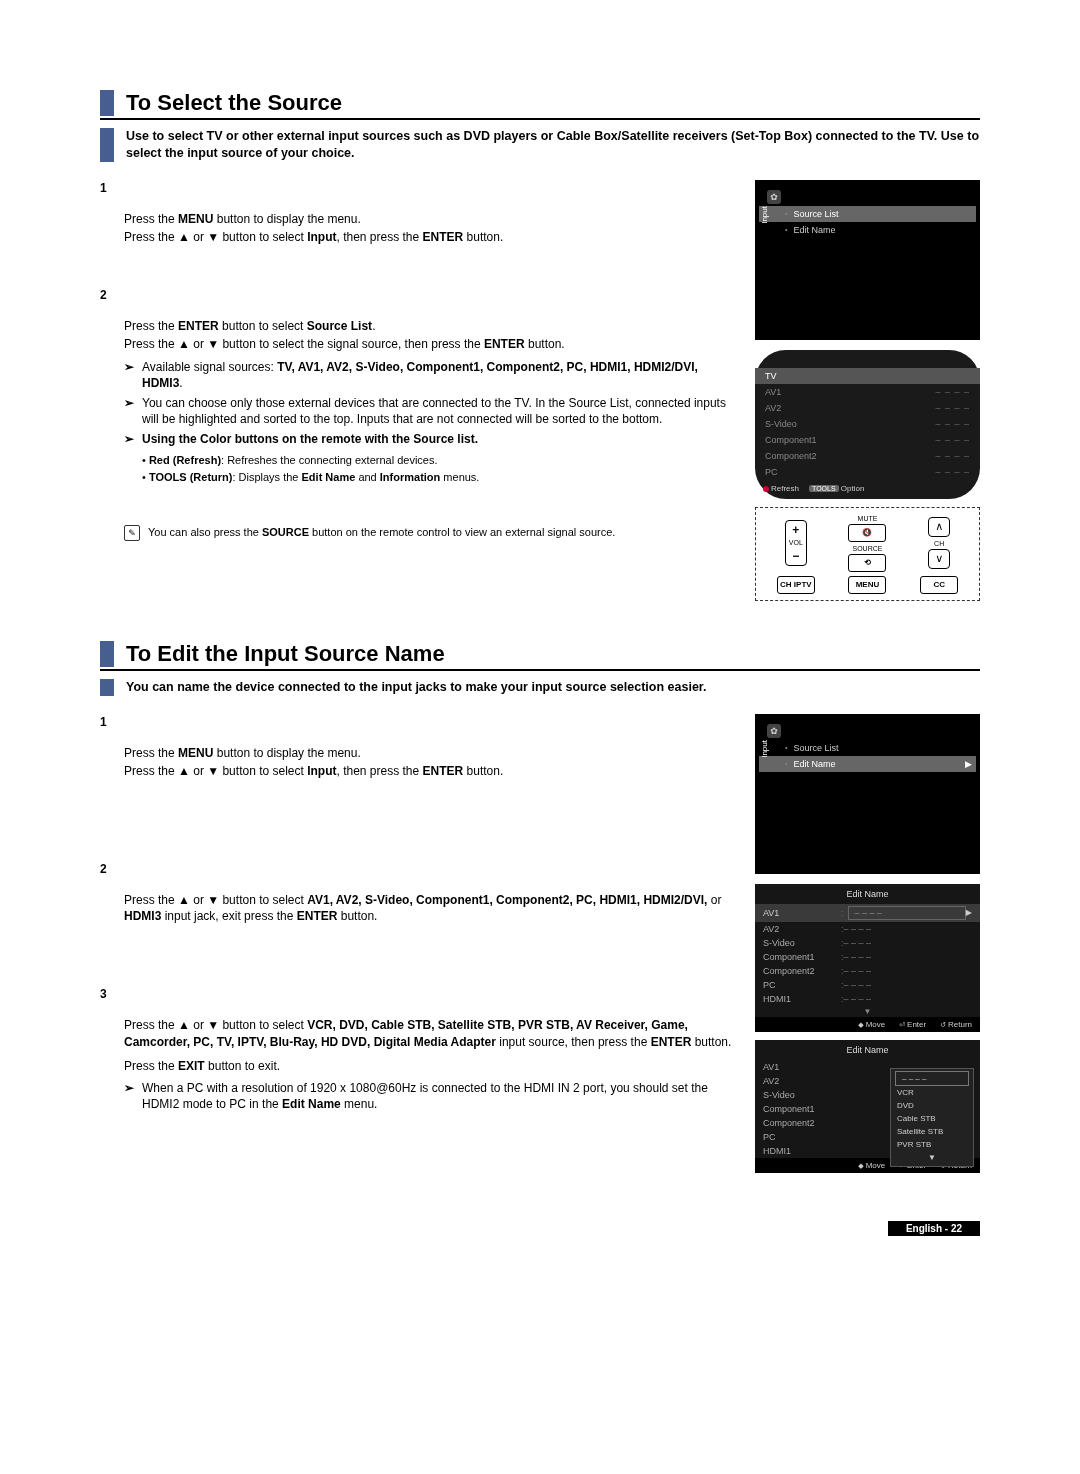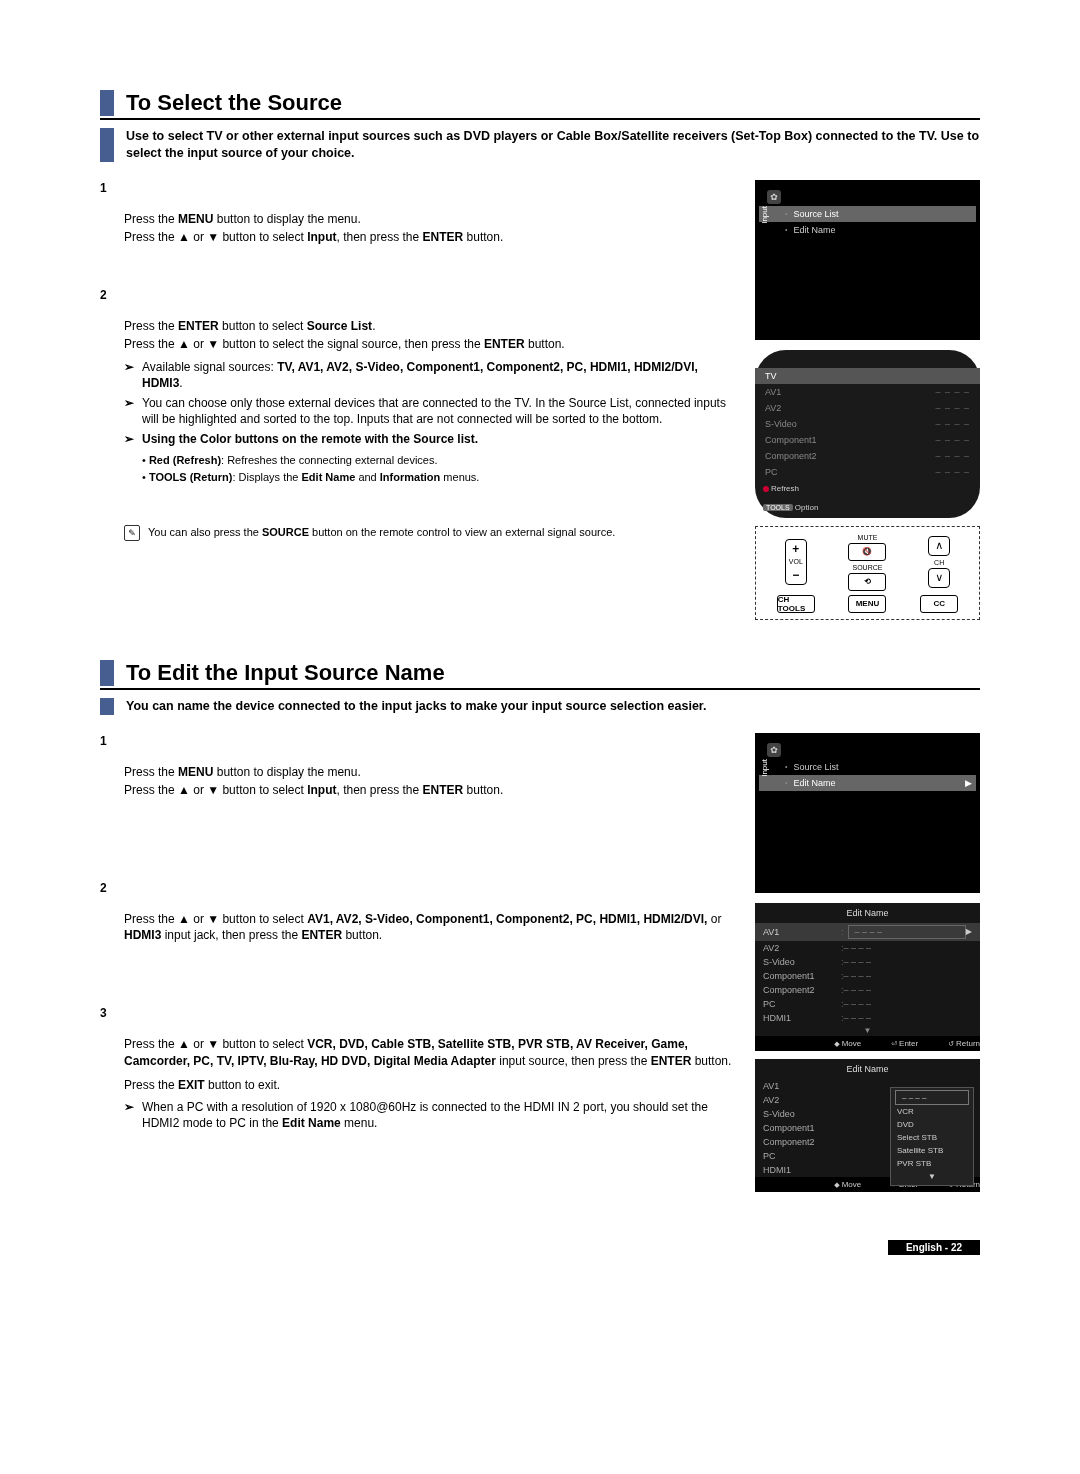--- a/index.html
+++ b/index.html
@@ -63,27 +63,27 @@
     display:flex; align-items:center; justify-content:center;
     margin:4px 0 4px 6px; color:#ccc; font-size:9px;
   }
   .gear { position:absolute; left:6px; top:6px; }
 
   .source-panel { background:#1a1a1a; font-size:9px; color:#888; margin-bottom:8px; padding-bottom:4px;border-radius:31px;}
   .source-panel .title-bar { text-align:center; padding:4px; color:#ccc; font-size:9px;}
   .sp-row { display:flex; justify-content:space-between; padding:3px 10px; }
   .sp-row.sel { background:#555; color:#fff; }
   .sp-row .dashes { color:#666; letter-spacing:1px;}
-  .sp-foot { padding:4px 8px 2px 8px; font-size:8px; color:#ccc; display:flex; gap:10px;flex-direction:column; }
+  .sp-foot { padding:4px 8px 2px 8px; font-size:8px; color:#ccc; display:flex; gap:10px; }
   .sp-foot .red-dot { width:6px;height:6px;background:#c03;border-radius:50%;display:inline-block;margin-right:2px;vertical-align:middle;}
   .sp-foot .tool-pill { background:#666; color:#fff; padding:0 3px; border-radius:2px; font-size:7px;}
 
   .nav-bar {
-    background:#000; padding:3px 0; font-size:8px; color:#ccc;
-    display:flex; justify-content:flex-end; gap:30px; margin-top:-8px; margin-bottom:8px;
+    background:#000; padding:3px 8px; font-size:8px; color:#ccc;
+    display:flex; justify-content:flex-end; gap:14px; margin-top:-8px; margin-bottom:8px;
   }
   .nav-bar span::before { content:"◆ "; font-size:7px;}
   .nav-bar span.enter::before { content:"⏎ ";}
   .nav-bar span.ret::before { content:"↺ ";}
 
   
   .remote {
     border:1px dashed #333; padding:6px 6px 6px 6px; margin-top:6px;
     display:grid; grid-template-columns: 1fr 1fr 1fr; gap:4px; background:#fff;
   }
@@ -248,21 +248,21 @@
           </div>
         </div>
         <div class="r-cell">
           <div class="mid-col">
             <div class="chev-box">∧</div>
             <div class="r-label">CH</div>
             <div class="chev-box">∨</div>
           </div>
         </div>
         <div class="r-cell">
-            <div class="btn-box">CH TOOLS</div>
+            <div class="btn-box">CH IPTV</div>
           </div>
         <div class="r-cell">
             <div class="btn-box">MENU</div>
           </div>
         <div class="r-cell">
             <div class="btn-box">CC</div>
           </div>
       </div>
     </div>
   </div>
@@ -281,21 +281,21 @@
         <div class="step-num">1</div>
         <div class="step-body">
           <p><span>Press the </span><span class="bold">MENU</span><span> button to display the menu.</span></p>
           <p><span>Press the ▲ or ▼ button to select </span><span class="bold">Input</span><span>, then press the </span><span class="bold">ENTER</span><span> button.</span></p>
         </div>
       </div>
 
       <div class="step" style="margin-top:80px;">
         <div class="step-num">2</div>
         <div class="step-body">
-          <p><span>Press the ▲ or ▼ button to select </span><span class="bold">AV1, AV2, S-Video, Component1, Component2, PC, HDMI1, HDMI2/DVI,</span><span> or </span><span class="bold">HDMI3</span><span> input jack, then press the </span><span class="bold">ENTER</span><span> button.</span></p>
+          <p><span>Press the ▲ or ▼ button to select </span><span class="bold">AV1, AV2, S-Video, Component1, Component2, PC, HDMI1, HDMI2/DVI,</span><span> or </span><span class="bold">HDMI3</span><span> input jack, exit press the </span><span class="bold">ENTER</span><span> button.</span></p>
         </div>
       </div>
 
       <div class="step" style="margin-top:60px;">
         <div class="step-num">3</div>
         <div class="step-body">
           <p><span>Press the ▲ or ▼ button to select </span><span class="bold">VCR, DVD, Cable STB, Satellite STB, PVR STB, AV Receiver, Game, Camcorder, PC, TV, IPTV, Blu-Ray, HD DVD, Digital Media Adapter</span><span> input source, then press the </span><span class="bold">ENTER</span><span> button.</span></p>
           <p style="margin-top:8px;"><span>Press the </span><span class="bold">EXIT</span><span> button to exit.</span></p>
           <div class="sub">
             <div class="sub-item">
@@ -391,21 +391,21 @@
         <div class="ed-row">
             <span class="lbl">PC</span>
           </div>
         <div class="ed-row">
             <span class="lbl">HDMI1</span>
           </div>
         <div class="popup">
           <div style="border:1px solid #777; margin:0 4px;">– – – –</div>
           <div>VCR</div>
           <div>DVD</div>
-          <div>Select STB</div>
+          <div>Cable STB</div>
           <div>Satellite STB</div>
           <div>PVR STB</div>
           <div style="text-align:center">▼</div>
         </div>
       </div>
       <div class="nav-bar">
         <span>Move</span>
         <span class="enter">Enter</span>
         <span class="ret">Return</span>
       </div>

